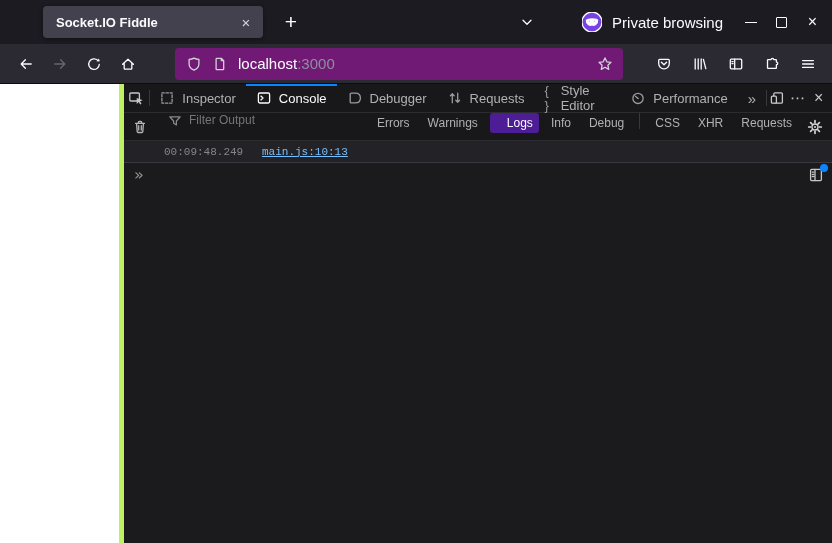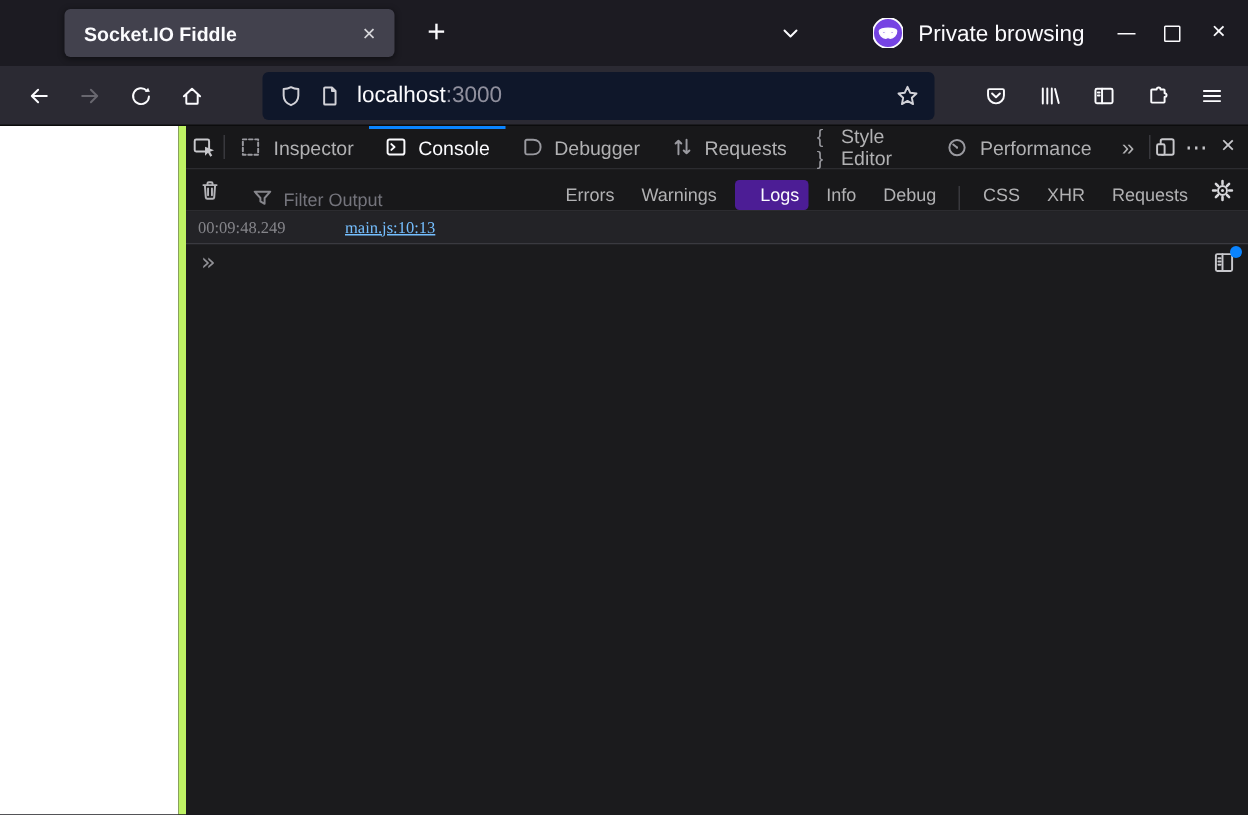--- a/index.html
+++ b/index.html
@@ -32,21 +32,21 @@
   .win-btn { width: 31px; height: 31px; display: flex; align-items: center; justify-content: center; color: #fbfbfe; font-size: 16px; }
   .min-glyph { width: 12px; height: 0; border-bottom: 1.6px solid #fbfbfe; display: block; }
   .max-glyph { width: 11px; height: 11px; border: 1.6px solid #fbfbfe; border-radius: 1px; display: block; }
 
   
   .navbar { height: 40px; background: #2b2a33; display: flex; align-items: center; padding-left: 9px;
     border-bottom: 1px solid #0c0c0d; flex: 0 0 auto; }
   .nav-btn { width: 34px; height: 30px; display: flex; align-items: center; justify-content: center; color: #fbfbfe; border-radius: 4px; }
   .nav-btn.disabled { color: #68676f; }
   .urlbar {
-    margin-left: 30px; width: 448px; height: 32px; background: #0f172a; border-radius: 4px;
+    margin-left: 30px; width: 448px; height: 32px; background: #701a75; border-radius: 4px;
     display: flex; align-items: center; padding: 0 10px 0 11px; gap: 10px;
   }
   .urlbar .icon16 { color: #d2d2d8; }
   .url-text { font-size: 15px; flex: 1; white-space: nowrap; }
   .url-host { color: #fbfbfe; }
   .url-port { color: #8f8f9d; }
   .nav-right { display: flex; gap: 12px; margin-left: 29px; }
   .nav-right .icon-btn { width: 24px; height: 28px; }
 
   .icon16 { width: 16px; height: 16px; display: block; }
@@ -67,35 +67,35 @@
   .dt-tab.active { color: #fbfbfe; }
   .dt-tab.active .icon16 { color: #fbfbfe; }
   .dt-tab.active::before { content: ""; position: absolute; top: 0; left: 0; right: 0; height: 2px; background: #0a84ff; }
   .dt-more { display: flex; align-items: center; padding: 0 10px; font-size: 15px; color: #b1b1b3; }
   .dt-flex { flex: 1; }
   .dt-right-btn { width: 27px; display: flex; align-items: center; justify-content: center; color: #c8c8cc; }
   .dt-right-btn.text { font-size: 15px; letter-spacing: 1px; }
   .dt-close { font-size: 16px; margin-right: 3px; }
 
   
-  .dt-filterbar { height: 28px; background: #18181a; border-bottom: 1px solid #2c2c30; display: flex; align-items: flex-end; font-size: 12px; flex: 0 0 auto; }
+  .dt-filterbar { height: 28px; background: #18181a; border-bottom: 1px solid #2c2c30; display: flex; align-items: flex-start; font-size: 12px; flex: 0 0 auto; }
   .trash-btn { width: 32px; display: flex; align-items: center; justify-content: center; height: 100%; color: #b4b4b8; }
   .funnel { margin-left: 10px; color: #86868c; }
   .filter-input { background: transparent; border: none; outline: none; color: #d7d7db; font-size: 12px;
     font-family: "Liberation Sans", sans-serif; margin-left: 6px; width: 150px; }
   .filter-input::placeholder { color: #74747c; }
   .fb-spacer { flex: 1; }
   .fb-btn { padding: 3px 6px; margin: 0 3px; border-radius: 3px; color: #b1b1b3; }
   .fb-btn.selected { background: #4c1d95; color: #fbfbfe; padding-left: 17px; }
   .fb-sep { width: 1px; height: 16px; background: #38383d; margin: 0 6px; }
   .gear-btn { width: 28px; height: 100%; display: flex; align-items: center; justify-content: center; color: #d7d7db; margin-right: 3px; }
 
   
   .log-row { height: 22px; background: #232327; border-bottom: 1px solid #3a3a40; display: flex; align-items: center;
-    font-family: Liberation Serif, serif; font-size: 11px; flex: 0 0 auto; }
+    font-family: Liberation Mono, monospace; font-size: 11px; flex: 0 0 auto; padding-left: 32px; }
   .log-time { color: #85858a; padding-left: 8px; width: 106px; flex: 0 0 auto; }
   .log-msg { color: #d7d7db; flex: 1; white-space: nowrap; overflow: hidden; }
   .log-link { color: #75bfff; text-decoration: underline; padding-right: 7px; cursor: pointer; }
 
   
   .input-area { flex: 1; background: #1b1b1d; position: relative; }
   .input-line { height: 23px; display: flex; align-items: center; }
   .prompt { color: #919196; font-size: 16px; padding-left: 10px; line-height: 1; font-family: "DejaVu Sans", sans-serif; }
   .editor-btn { position: absolute; top: 3px; right: 6px; width: 18px; height: 18px; color: #c8c8cc; }
   .editor-btn svg { width: 16px; height: 16px; display: block; margin-top: 1px; }

